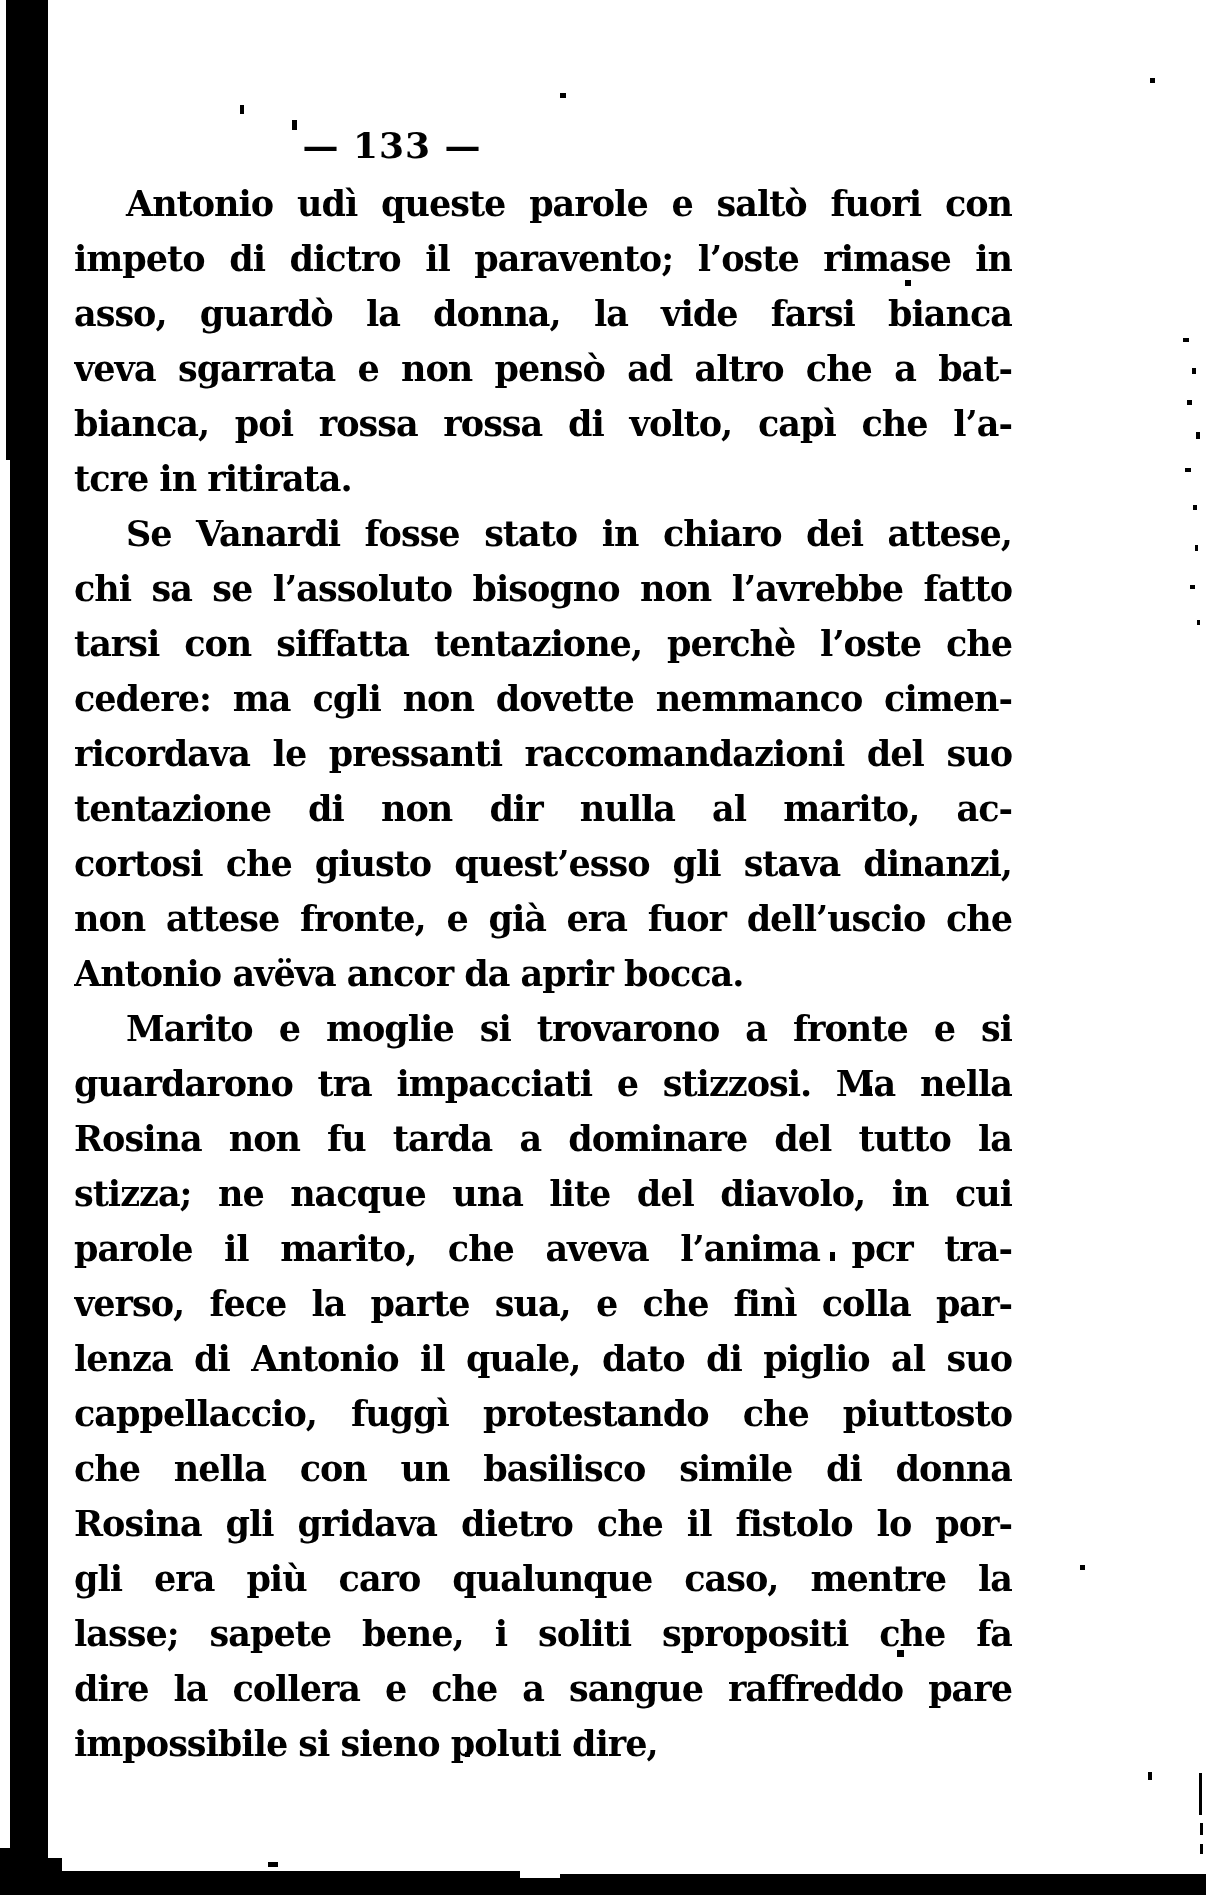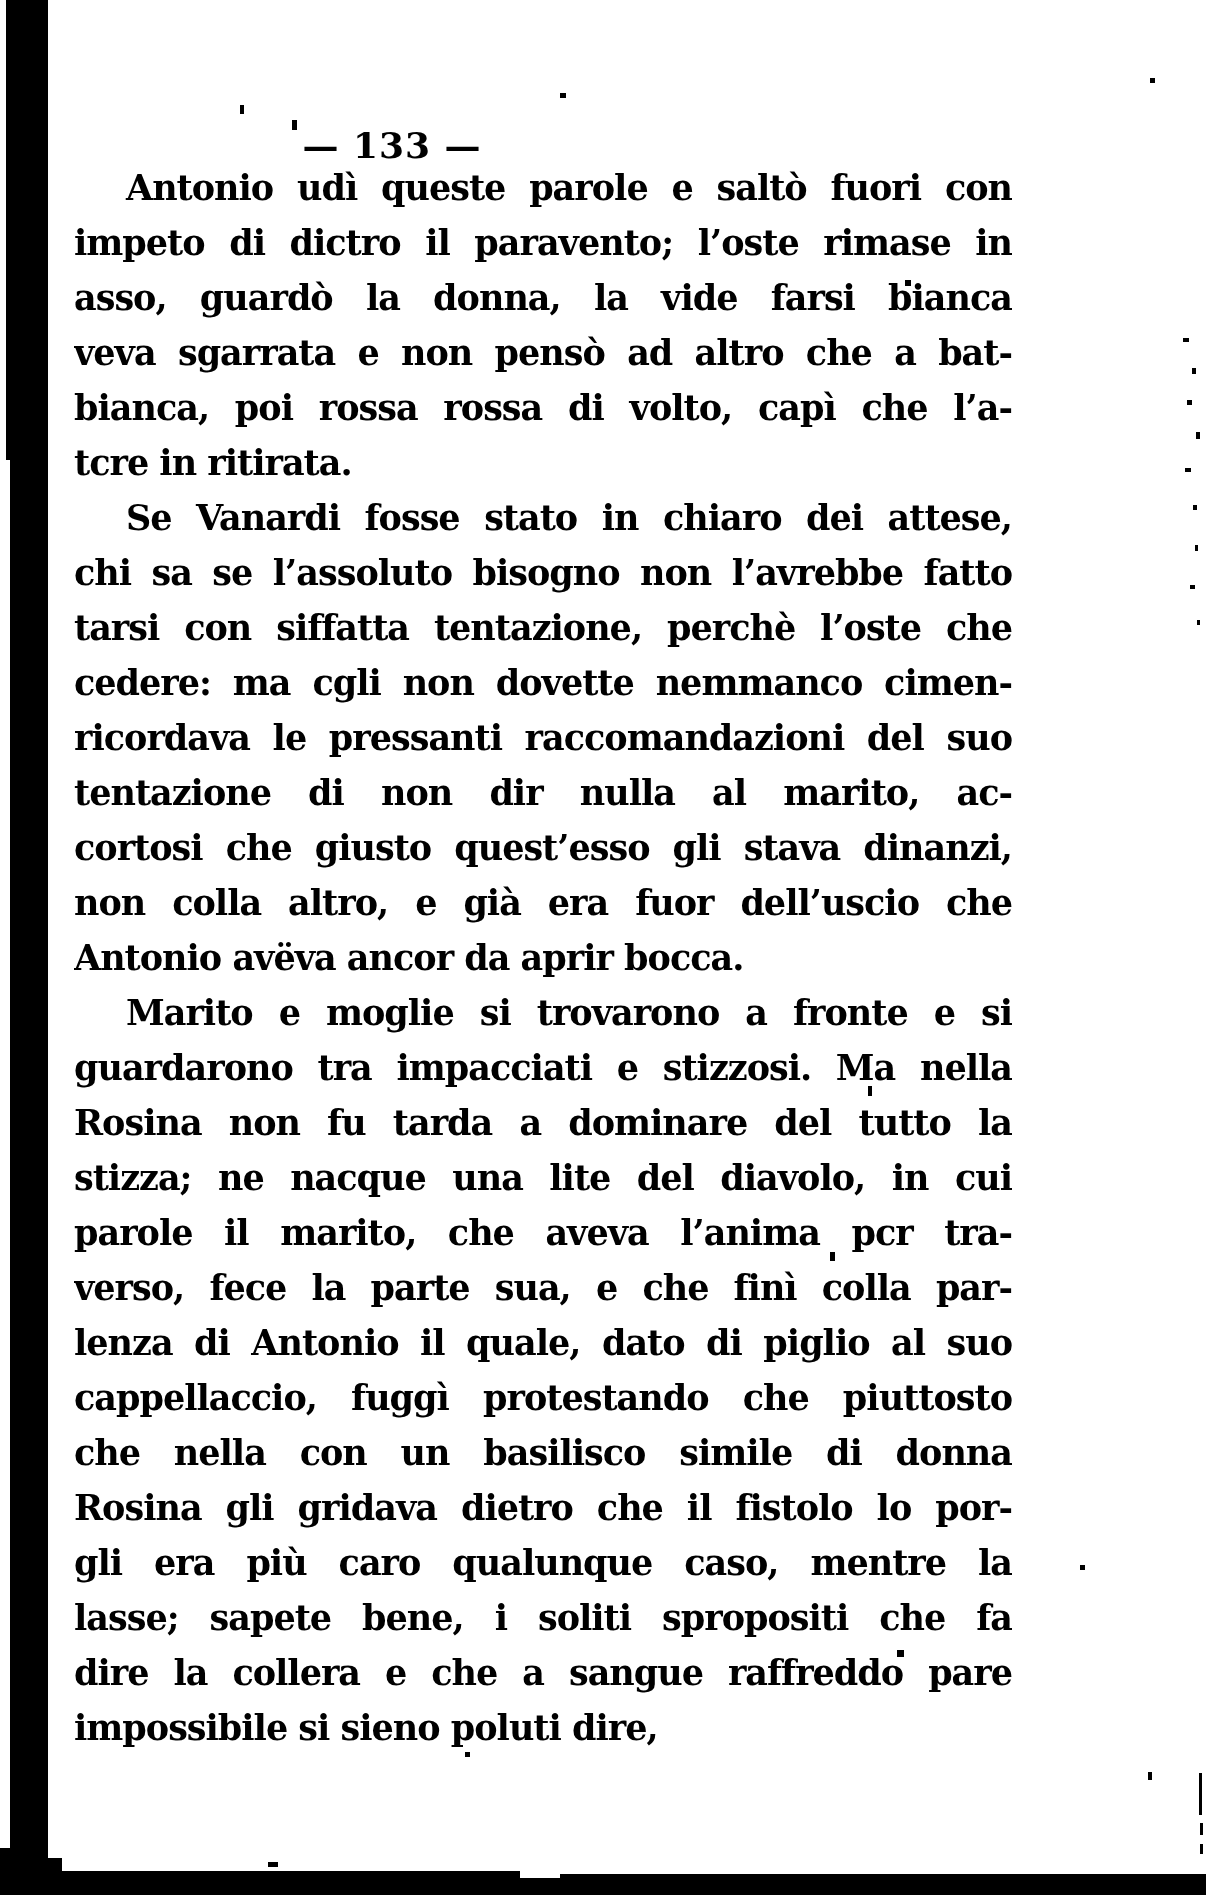--- a/index.html
+++ b/index.html
@@ -17,21 +17,21 @@
     position:absolute;
     left:72px; top:92px; width:640px;
     text-align:center;
     font-size:36px; font-weight:bold;
     letter-spacing:1px;
     margin-top:32px;
   }
 
   .page-text {
     position:absolute;
-    left:74px; top:160px; width:938px;
+    left:74px; top:176px; width:938px;
     font-size:35px; font-weight:bold;
     line-height:55px;
     letter-spacing:-1px;
   }
   .line {
     text-align:justify;
     text-align-last:justify;
     -moz-text-align-last:justify;
     height:55px;
     overflow:hidden;
@@ -71,21 +71,21 @@
     <div class="line">bianca, poi rossa rossa di volto, capì che l’a-</div>
     <div class="line last">tcre in ritirata.</div>
 
     <div class="line para-first">Se Vanardi fosse stato in chiaro dei attese,</div>
     <div class="line">chi sa se l’assoluto bisogno non l’avrebbe fatto</div>
     <div class="line">tarsi con siffatta tentazione, perchè l’oste che</div>
     <div class="line">cedere: ma cgli non dovette nemmanco cimen-</div>
     <div class="line">ricordava le pressanti raccomandazioni del suo</div>
     <div class="line">tentazione di non dir nulla al marito, ac-</div>
     <div class="line">cortosi che giusto quest’esso gli stava dinanzi,</div>
-    <div class="line">non colla altro, e già era fuor dell’uscio che</div>
+    <div class="line">non attese fronte, e già era fuor dell’uscio che</div>
     <div class="line last">Antonio avëva ancor da aprir bocca.</div>
 
     <div class="line para-first">Marito e moglie si trovarono a fronte e si</div>
     <div class="line">guardarono tra impacciati e stizzosi. Ma nella</div>
     <div class="line">Rosina non fu tarda a dominare del tutto la</div>
     <div class="line">stizza; ne nacque una lite del diavolo, in cui</div>
     <div class="line">parole il marito, che aveva l’anima pcr tra-</div>
     <div class="line">verso, fece la parte sua, e che finì colla par-</div>
     <div class="line">lenza di Antonio il quale, dato di piglio al suo</div>
     <div class="line">cappellaccio, fuggì protestando che piuttosto</div>

